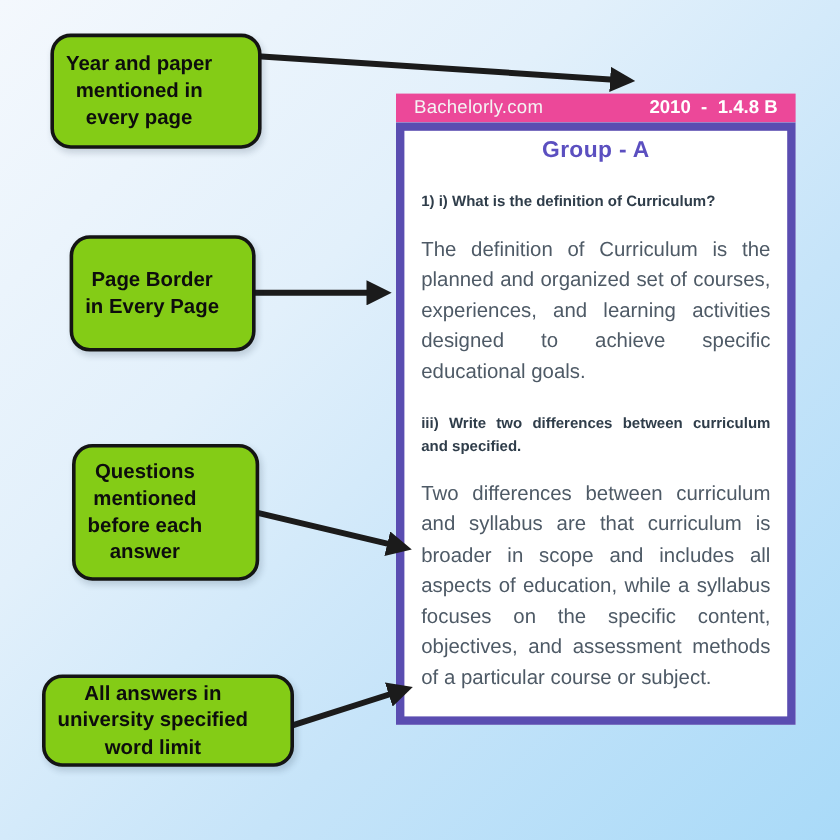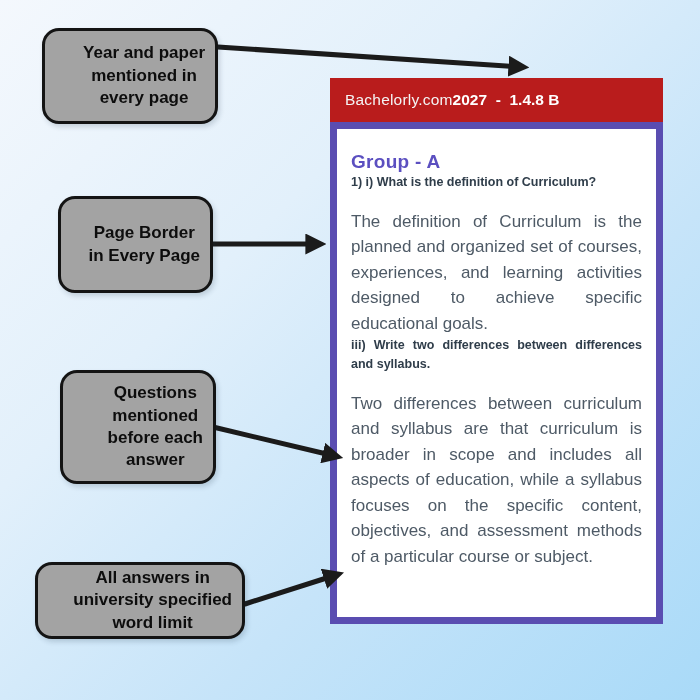--- a/index.html
+++ b/index.html
@@ -8,26 +8,26 @@
     font-family: "Liberation Sans", sans-serif;
     background: linear-gradient(135deg, #f4f8fd 0%, #e2f0fb 35%, #c6e4f9 65%, #a9daf8 100%);
     position: relative;
     overflow: hidden;
   }
   .canvas { position: absolute; inset: 0; }
 
   
   .callout {
     position: absolute;
-    background: #a3a3a3;
+    background: #84cc16;
     border: 3px solid #141414;
     border-radius: 17px;
     display: flex;
     align-items: center;
-    justify-content: flex-end;
+    justify-content: flex-start;
     text-align: center;
     z-index: 3;
     box-shadow: 2px 3px 5px rgba(30,50,70,0.18);
     padding: 6px 10px;
   }
   .callout span {
     font-weight: bold;
     font-size: 17px;
     line-height: 1.32;
     color: #0d0d0d;
@@ -53,24 +53,25 @@
   }
 
   
   .doc {
     position: absolute;
     left: 330px; top: 78px;
     width: 333px;
     z-index: 1;
   }
   .doc-header {
-    height: 44px;
-    background: #b91c1c;
+    height: 24px;
+    background: #ec4899;
     display: flex;
     align-items: center;
+    justify-content: space-between;
     padding: 0 15px;
   }
   .doc-header .brand {
     color: #f4f4f4;
     font-size: 15.5px;
     letter-spacing: 0.2px;
   }
   .doc-header .yearpaper {
     color: #ffffff;
     font-size: 15.5px;
@@ -78,28 +79,28 @@
     white-space: pre;
   }
   .doc-page {
     border: 7px solid #5a4db1;
     background: #ffffff;
     height: 502px;
     padding: 6px 14px 10px;
     overflow: hidden;
   }
   .group-title {
-    margin-top: 16px;
-    text-align: left;
+    text-align: center;
     font-size: 19px;
     font-weight: bold;
     color: #5b4fc0;
     letter-spacing: 0.3px;
   }
   .qa .question {
+    margin-top: 22px;
     font-weight: bold;
     font-size: 12.5px;
     line-height: 1.5;
     color: #2f3d4a;
     text-align: justify;
   }
   .qa:first-of-type .question { margin-top: 25px; }
   .qa .answer {
     margin-top: 17px;
     font-size: 17px;
@@ -109,35 +110,35 @@
   }
 </style>
 </head>
 <body>
 
 <div class="canvas">
 
   <div class="doc">
     <div class="doc-header">
       <span class="brand">Bachelorly.com</span>
-      <span class="yearpaper">2027  -  1.4.8 B</span>
+      <span class="yearpaper">2010  -  1.4.8 B</span>
     </div>
     <div class="doc-page">
       <div class="group-title">Group - A</div>
 
       <div class="qa">
         <p class="question">1) i) What is the definition of Curriculum?</p>
         <p class="answer">The definition of Curriculum is the planned and organized set of courses, experiences, and learning activities designed to achieve specific educational goals.</p>
       </div>
 
       <div class="qa">
       </div>
 
       <div class="qa">
-        <p class="question">iii) Write two differences between differences and syllabus.</p>
+        <p class="question">iii) Write two differences between curriculum and specified.</p>
         <p class="answer">Two differences between curriculum and syllabus are that curriculum is broader in scope and includes all aspects of education, while a syllabus focuses on the specific content, objectives, and assessment methods of a particular course or subject.</p>
       </div>
     </div>
   </div>
 
   <svg class="arrows" viewBox="0 0 700 700" xmlns="http://www.w3.org/2000/svg">
     <defs>
       <marker id="ah" viewBox="0 0 10 10" refX="6" refY="5" markerWidth="4.2" markerHeight="4.2" orient="auto-start-reverse">
         <path d="M0,0 L10,5 L0,10 z" fill="#1b1b1b"></path>
       </marker>

